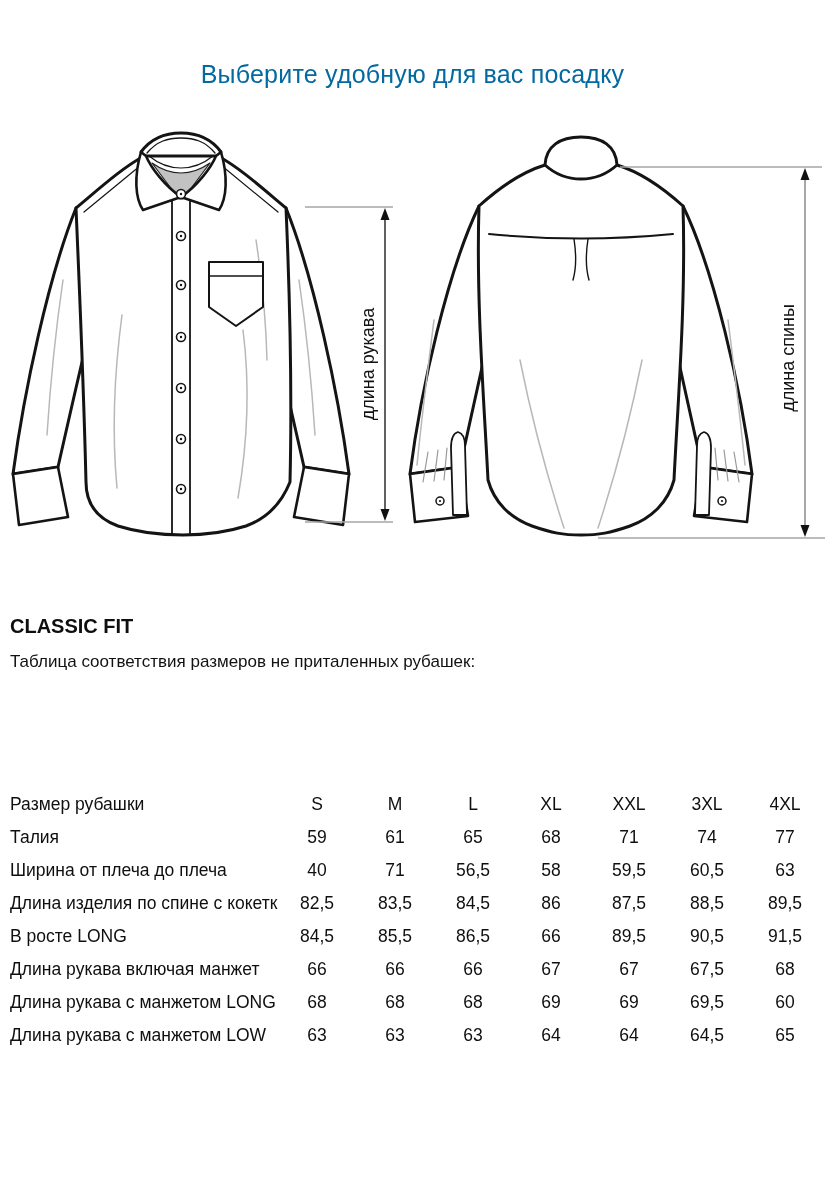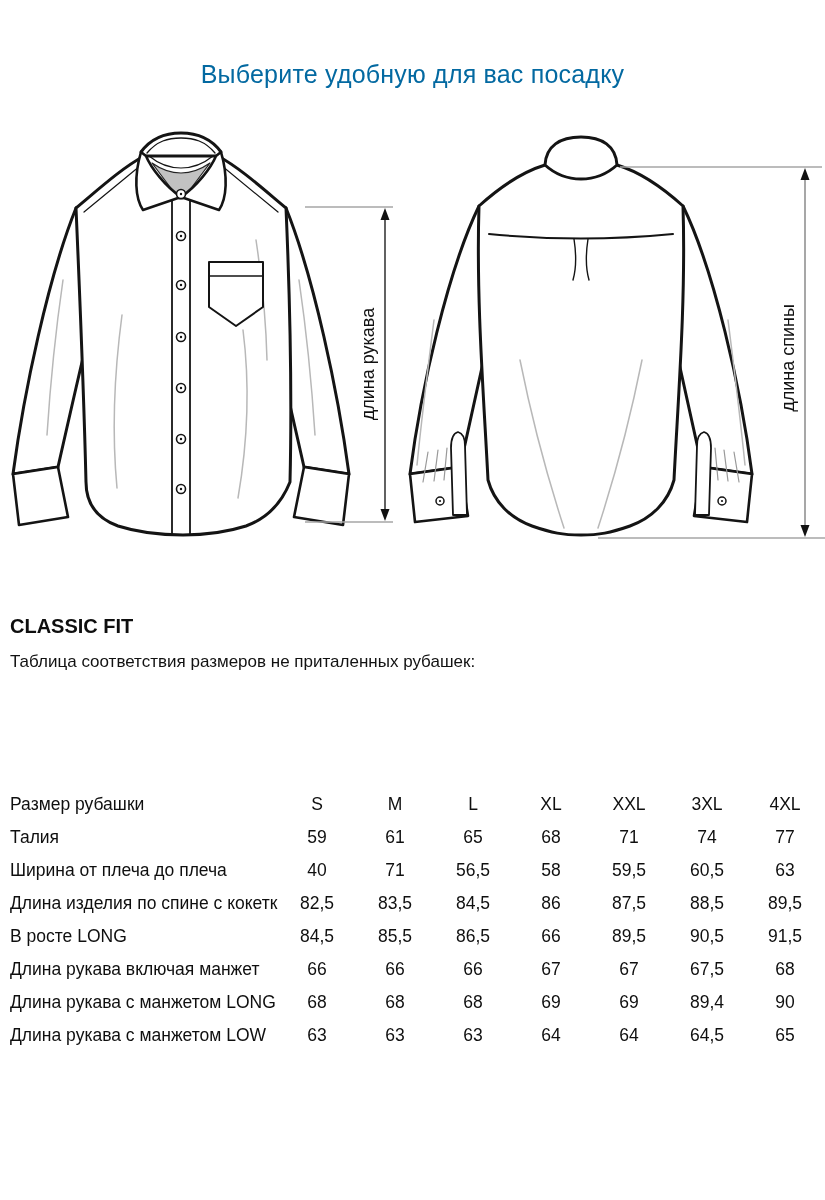--- a/index.html
+++ b/index.html
@@ -247,22 +247,22 @@
         <td class="cell">67,5</td>
         <td class="cell">68</td>
       </tr>
       <tr>
         <td class="row-label">Длина рукава с манжетом LONG</td>
         <td class="cell">68</td>
         <td class="cell">68</td>
         <td class="cell">68</td>
         <td class="cell">69</td>
         <td class="cell">69</td>
-        <td class="cell">89,4</td>
-        <td class="cell">90</td>
+        <td class="cell">69,5</td>
+        <td class="cell">60</td>
       </tr>
       <tr>
         <td class="row-label">Длина рукава с манжетом LOW</td>
         <td class="cell">63</td>
         <td class="cell">63</td>
         <td class="cell">63</td>
         <td class="cell">64</td>
         <td class="cell">64</td>
         <td class="cell">64,5</td>
         <td class="cell">65</td>

